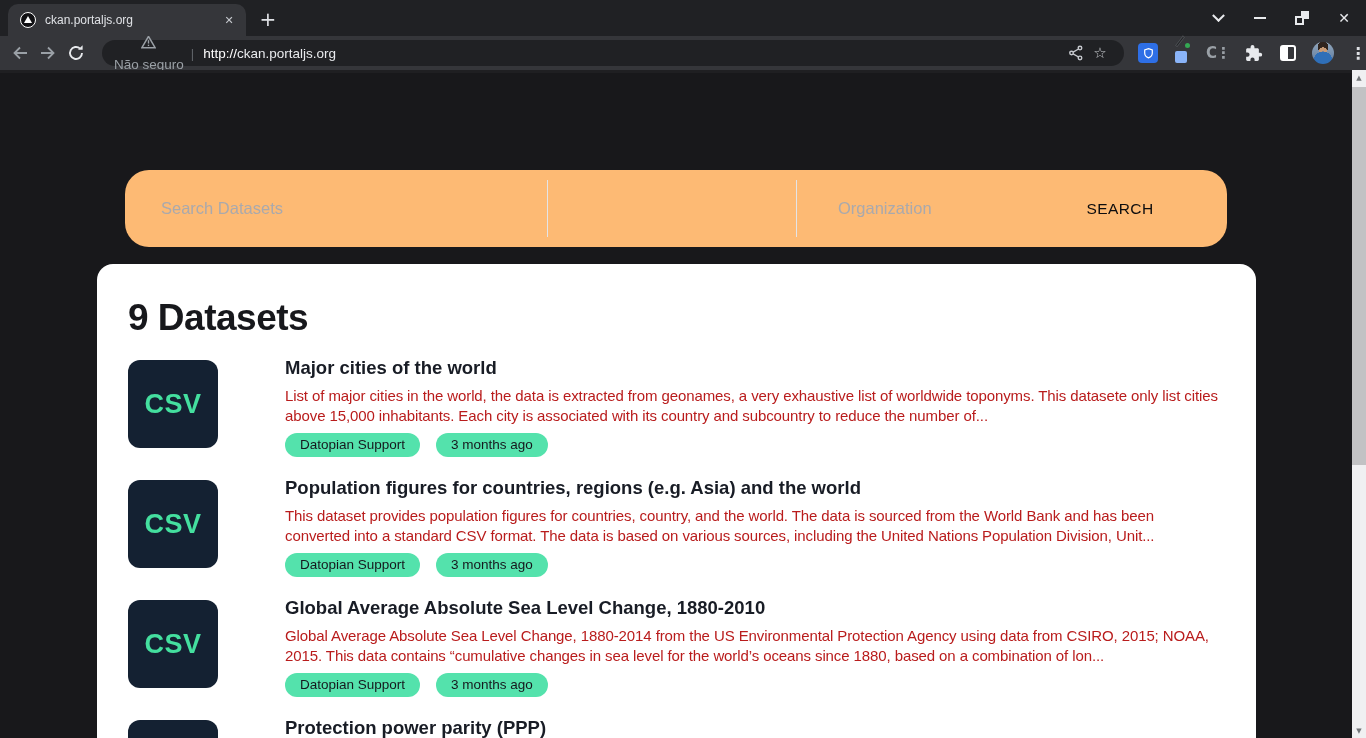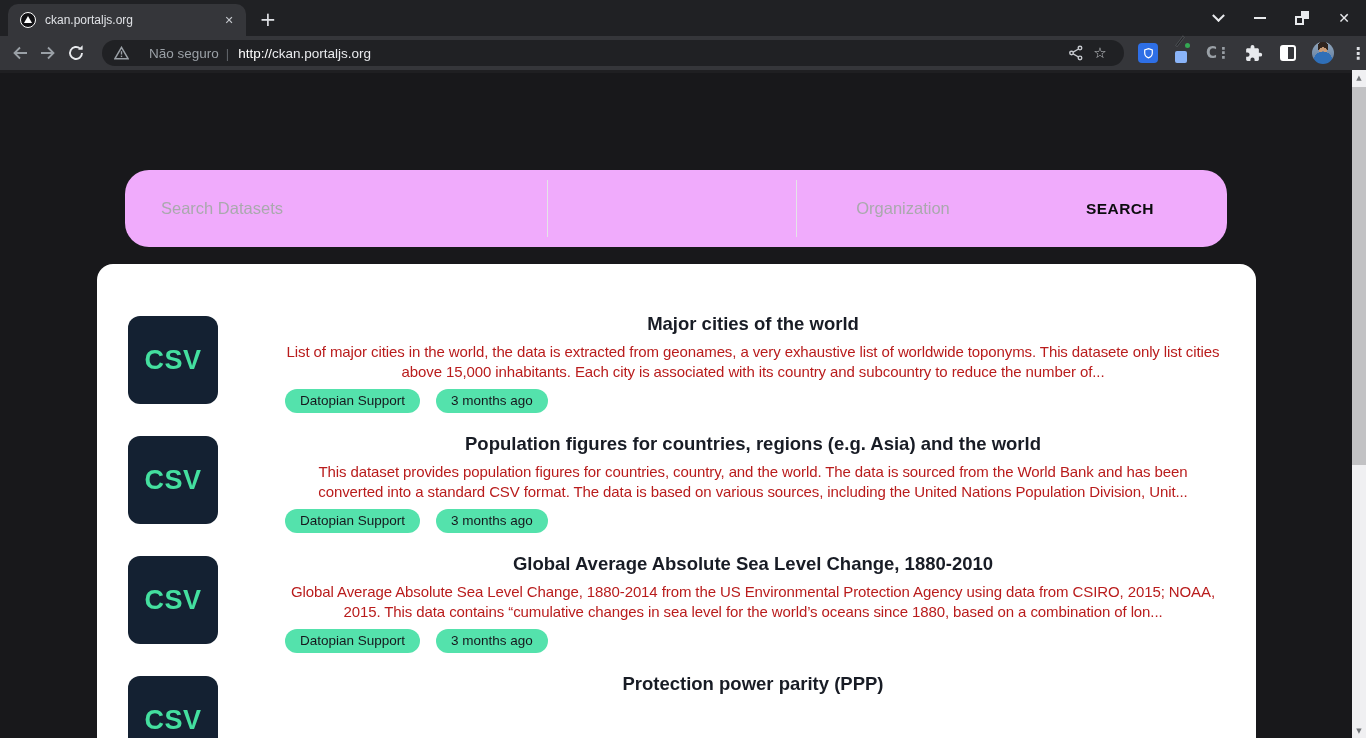--- a/index.html
+++ b/index.html
@@ -28,21 +28,21 @@
   .restore { position:relative; width:14px; height:14px; }
   .restore .back { position:absolute; top:0; right:0; width:8px; height:8px; background:#e8eaed; }
   .restore .front { position:absolute; bottom:0; left:0; width:9px; height:9px; border:2px solid #e8eaed; background:#202124; }
   .wclose { font-size:14px; }
 
   
   .toolbar { height:34px; background:#35363a; display:flex; align-items:center; padding:0 10px 0 6px; }
   .navbtn { width:28px; height:28px; display:flex; align-items:center; justify-content:center; flex:none; }
   .urlbar { width:1022px; height:26px; background:#202124; border-radius:13px; margin-left:12px;
             display:flex; align-items:center; padding:0 12px; flex:none; }
-  .sec-chip { display:flex; align-items:center; gap:20px; }
+  .sec-chip { display:flex; align-items:center; gap:8px;flex-direction:column; }
   .sec-label { color:#9aa0a6; font-size:13.5px; }
   .url-sep { color:#5f6368; font-size:13px; margin:0 9px 0 7px; }
   .url-text { font-size:13.5px; white-space:nowrap; }
   .url-scheme { color:#ffffff; }
   .url-host { color:#e8eaed; }
   .url-spacer { flex:1; }
   .pill-icon { width:24px; height:20px; display:flex; align-items:center; justify-content:center; color:#c6c9ce; }
   .star { font-size:15px; color:#c6c9ce; }
   .ext-row { display:flex; align-items:center; gap:11px; margin-left:12px; }
   .extbtn { width:24px; height:24px; display:flex; align-items:center; justify-content:center; }
@@ -68,42 +68,42 @@
           box-shadow: inset 0 3px 0 rgba(255,255,255,0.03); }
 
   
   .scrollbar { position:absolute; right:0; top:0; width:14px; height:668px; background:#f0f0f2; }
   .sb-btn { position:absolute; left:0; width:14px; height:15px; display:flex; align-items:center; justify-content:center;
             color:#73767a; font-size:7px; }
   .sb-up { top:0; } .sb-down { bottom:0; }
   .sb-thumb { position:absolute; left:0; top:17px; width:14px; height:378px; background:#c2c2c4; }
 
   
-  .search-card { position:absolute; left:125px; top:100px; width:1102px; height:77px; background:#f0abfc; border-radius:24px; }
+  .search-card { position:absolute; left:125px; top:100px; width:1102px; height:77px; background:#fdba74; border-radius:24px; }
   .seg-divider { position:absolute; top:10px; width:1px; height:57px; background:#e4e4e7; }
   .sd1 { left:422px; } .sd2 { left:671px; }
   .sinput { position:absolute; top:0; height:77px; border:none; outline:none; background:transparent;
             font-size:16.5px; color:#18181b; font-family:inherit; }
   .sinput::placeholder { color:#a9a9ad; opacity:1; }
   .si1 { left:36px; width:370px; }
   .si2 { left:441px; width:215px; }
-  .si3 { left:678px; width:200px;text-align:center; }
+  .si3 { left:713px; width:200px; }
   .sbtn { position:absolute; right:0; top:0; width:214px; height:77px; background:transparent; border:none;
-          font-family:inherit; font-size:15.5px; font-weight:700; letter-spacing:0.4px; color:#0c0c0e; cursor:pointer; }
+          font-family:inherit; font-size:15.5px; font-weight:400; letter-spacing:0.4px; color:#0c0c0e; cursor:pointer; }
 
   
   .datasets-card { position:absolute; left:97px; top:194px; width:1159px; height:620px; background:#fff;
                    border-radius:16px; padding:32px 0 0 31px; }
   .ds-heading { font-size:37px; line-height:44px; font-weight:700; color:#17181c; letter-spacing:-0.5px; }
   .ds-item { display:flex; align-items:flex-start; margin-top:21px; }
   .ds-item.first { margin-top:18px; }
   .ds-tile { width:90px; height:88px; border-radius:12px; background:#142132; flex:none; margin-top:2px;
              display:flex; align-items:center; justify-content:center;
              color:#44df9f; font-size:27px; font-weight:700; letter-spacing:0.5px; }
-  .ds-text { margin-left:67px; width:936px;text-align:center; }
+  .ds-text { margin-left:67px; width:936px; }
   .ds-title { font-size:18.5px; line-height:20px; font-weight:700; color:#181c25; }
   .ds-desc { margin-top:8px; font-size:15px; line-height:20px; color:#b91c1c; letter-spacing:-0.1px;
              display:-webkit-box; -webkit-line-clamp:2; -webkit-box-orient:vertical; overflow:hidden; }
   .ds-badges { margin-top:7px; display:flex; gap:16px; }
   .badge { height:24px; line-height:24px; padding:0 15px; border-radius:12px; background:#54e2ac;
            color:#16181d; font-size:13.5px; white-space:nowrap; }
 </style>
 </head>
 <body>
 
@@ -215,20 +215,21 @@
 
   <div class="search-card">
     <input class="sinput si1" type="text" placeholder="Search Datasets" style="">
     <span class="seg-divider sd1"></span>
     <span class="seg-divider sd2"></span>
     <input class="sinput si3" type="text" placeholder="Organization" style="">
     <button class="sbtn">SEARCH</button>
   </div>
 
   <div class="datasets-card">
+    <h1 class="ds-heading">9 Datasets</h1>
 
     <div class="ds-item first">
       <div class="ds-tile">CSV</div>
       <div class="ds-text">
         <div class="ds-title">Major cities of the world</div>
         <div class="ds-desc">List of major cities in the world, the data is extracted from geonames, a very exhaustive list of worldwide toponyms. This datasete only list cities above 15,000 inhabitants. Each city is associated with its country and subcountry to reduce the number of...</div>
         <div class="ds-badges">
           <span class="badge">Datopian Support</span>
           <span class="badge">3 months ago</span>
         </div>

